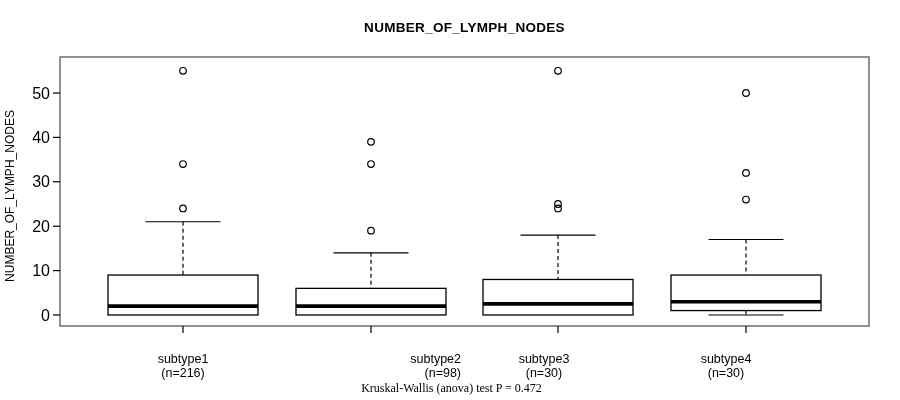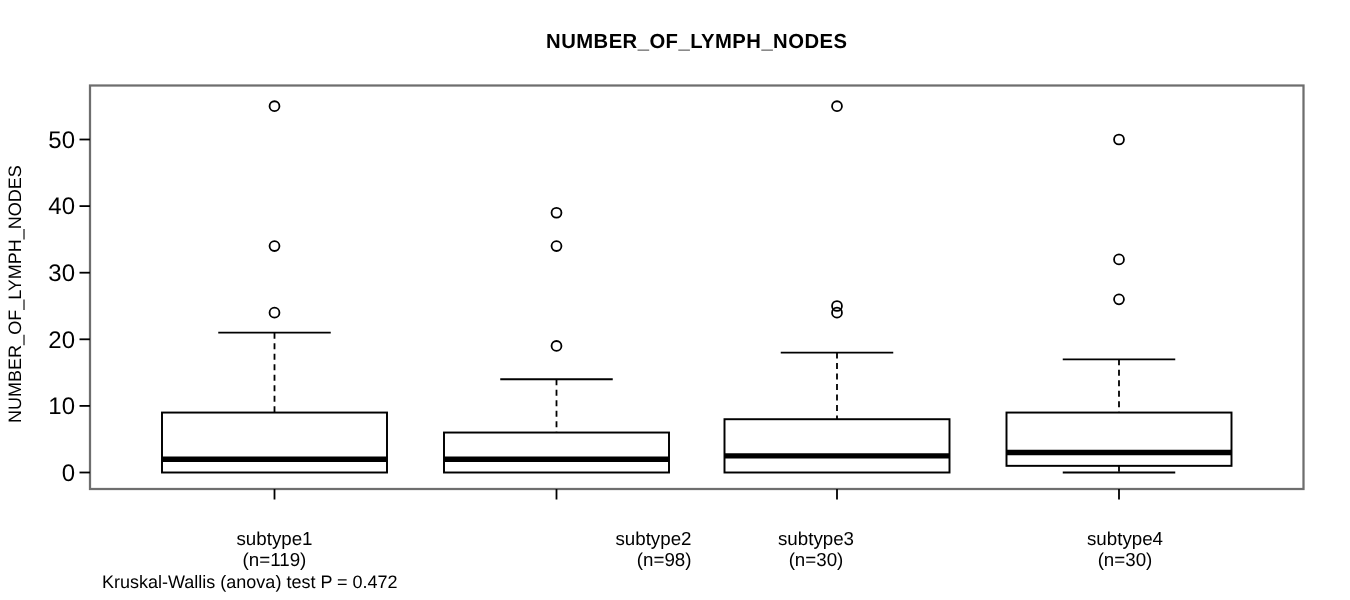--- a/index.html
+++ b/index.html
@@ -29,23 +29,24 @@
     font-family: "Liberation Sans", sans-serif;
     font-size: 16px; fill: #000000;
   }
   .x-axis-group {
     position: absolute; top: 337px; width: 180px;
     text-align: center;
     font-size: 12.5px; line-height: 13.5px; margin-top: 16px;
   }
   .x-cat-label, .x-n-label { display: block; }
   .annotation {
-    position: absolute; top: 381px; left: 68px; width: 809px;
-    text-align: left;
+    position: absolute; top: 381px; left: 47px; width: 809px;
+    text-align: center;
     font-size: 12px;
+    font-family: Liberation Serif, serif;
   }
 </style>
 </head>
 <body>
 
 <div class="figure">
 
   <div class="chart-title">NUMBER_OF_LYMPH_NODES</div>
 
   <div class="y-axis-title">NUMBER_OF_LYMPH_NODES</div>
@@ -95,30 +96,30 @@
       <rect x="671" y="275.04" width="150" height="35.51999999999998" fill="#ffffff" stroke="#000000" stroke-width="1.3"></rect>
       <line x1="671" x2="821" y1="301.68" y2="301.68" stroke="#000000" stroke-width="3.6"></line>
       <circle cx="746" cy="199.56" r="3.3" fill="none" stroke="#000000" stroke-width="1.2"></circle>
       <circle cx="746" cy="172.92" r="3.3" fill="none" stroke="#000000" stroke-width="1.2"></circle>
       <circle cx="746" cy="92.99999999999997" r="3.3" fill="none" stroke="#000000" stroke-width="1.2"></circle>
       <line x1="746" x2="746" y1="326" y2="333" stroke="#000000" stroke-width="1.2"></line>
     </svg>
 
   <div class="x-axis-group" style="left:93px;">
     <span class="x-cat-label">subtype1</span>
-    <span class="x-n-label">(n=119)</span>
+    <span class="x-n-label">(n=216)</span>
   </div>
   <div class="x-axis-group" style="left:281px;text-align:right;">
     <span class="x-cat-label">subtype2</span>
     <span class="x-n-label">(n=98)</span>
   </div>
   <div class="x-axis-group" style="left:454px;">
     <span class="x-cat-label">subtype3</span>
     <span class="x-n-label">(n=30)</span>
   </div>
-  <div class="x-axis-group" style="left:660px;">
+  <div class="x-axis-group" style="left:636px;">
     <span class="x-cat-label">subtype4</span>
     <span class="x-n-label">(n=30)</span>
   </div>
 
   <div class="annotation">Kruskal-Wallis (anova) test P = 0.472</div>
 
 </div>
 
 </body></html>

